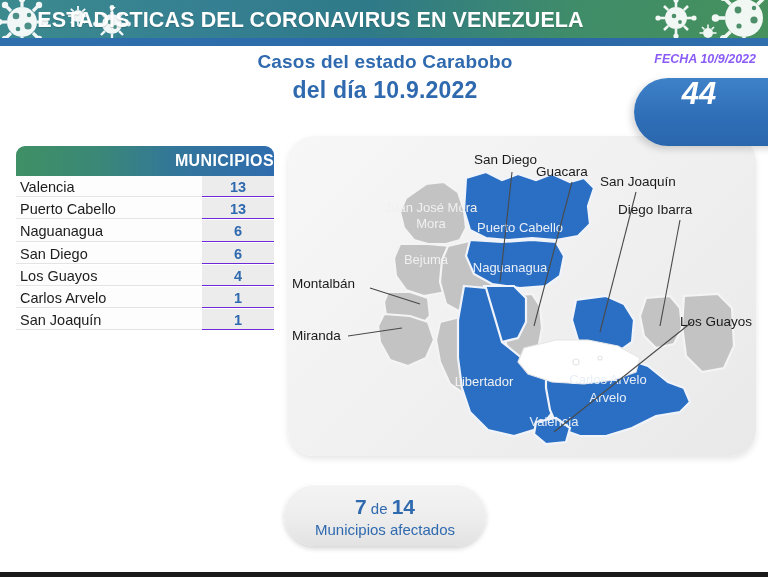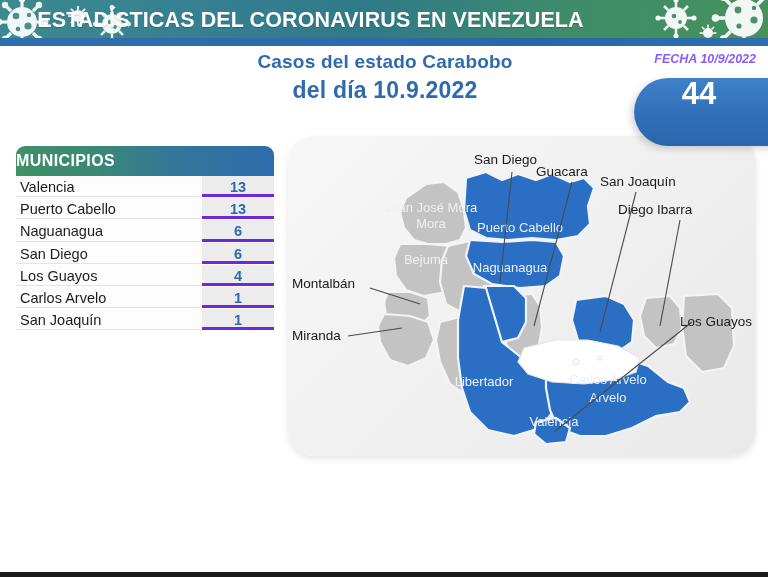--- a/index.html
+++ b/index.html
@@ -100,33 +100,34 @@
     font-weight: bold;
     color: #ffffff;
     letter-spacing: .4px;
   }
   #total-value {
     margin-top: -1px;
     font-size: 31px;
     font-weight: bold;
     color: #ffffff;
     line-height: 34px;
+    font-style: italic;
   }
 
   
   #table-card {
     position: absolute;
     left: 16px; top: 146px;
     width: 258px;
     z-index: 7;
   }
   #table-header {
     height: 30px;
     line-height: 30px;
-    text-align: left;
+    text-align: right;
     color: #ffffff;
     font-size: 16px;
     font-weight: bold;
     letter-spacing: .4px;
     background: linear-gradient(90deg, #3f9065 0%, #3a8877 32%, #33769a 62%, #2f6cae 100%);
     border-radius: 9px 9px 0 0;
   }
   .table-row {
     display: flex;
     align-items: center;
@@ -146,21 +147,21 @@
   }
   .cell-count {
     flex: 0 0 72px;
     text-align: center;
     font-size: 14.5px;
     font-weight: bold;
     color: #2f6aaf;
     background: #ececec;
     height: 100%;
     line-height: 22.2px;
-    border-bottom: 3px solid #6d28d9;
+    border-bottom: 1px solid #6d28d9;
   }
 
   
   #map-panel {
     position: absolute;
     left: 288px; top: 136px;
     width: 468px; height: 320px;
     background: linear-gradient(135deg, #f7f7f7 0%, #f1f1f1 45%, #e9e9e9 100%);
     border-radius: 26px;
     box-shadow: 0 3px 6px rgba(0,0,0,.10);
@@ -445,14 +446,20 @@
       <text class="lbl-out" x="312" y="50">San Joaquín</text>
 
       <line class="leader" x1="392" y1="84" x2="372" y2="190"></line>
       <text class="lbl-out" x="330" y="78">Diego Ibarra</text>
 
       <line class="leader" x1="404" y1="186" x2="266" y2="296"></line>
       <text class="lbl-out" x="392" y="190">Los Guayos</text>
     </svg>
   </div>
 
+  <div id="footer-badge">
+    <div id="footer-line1">
+      <b>7</b><span class="de"> de </span><b>14</b>
+    </div>
+    <div id="footer-line2">Municipios afectados</div>
+  </div>
 
 </div>
 
 </body></html>

